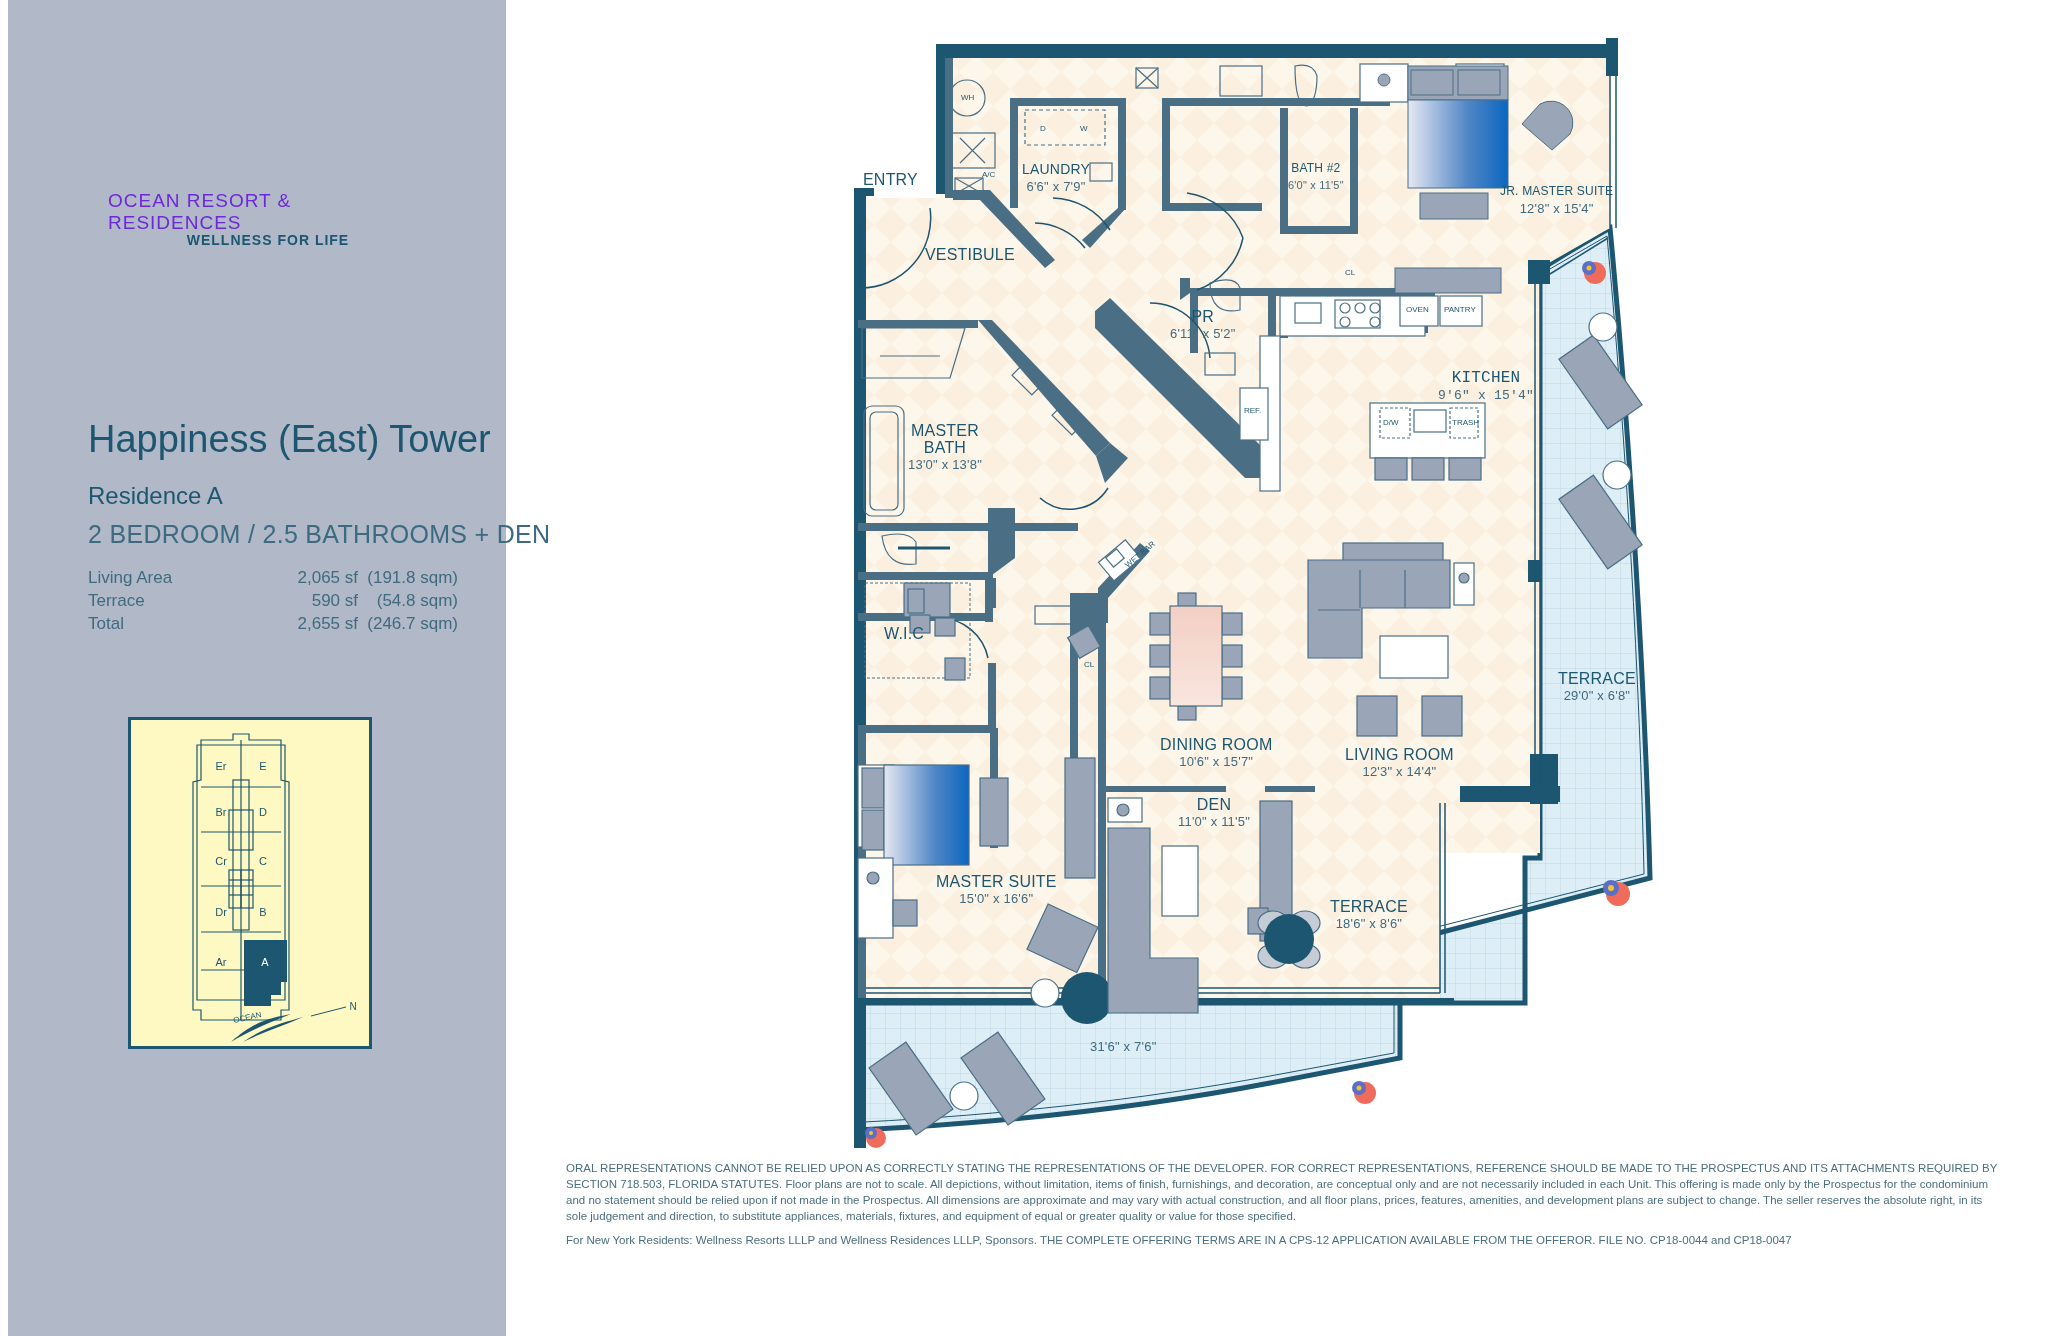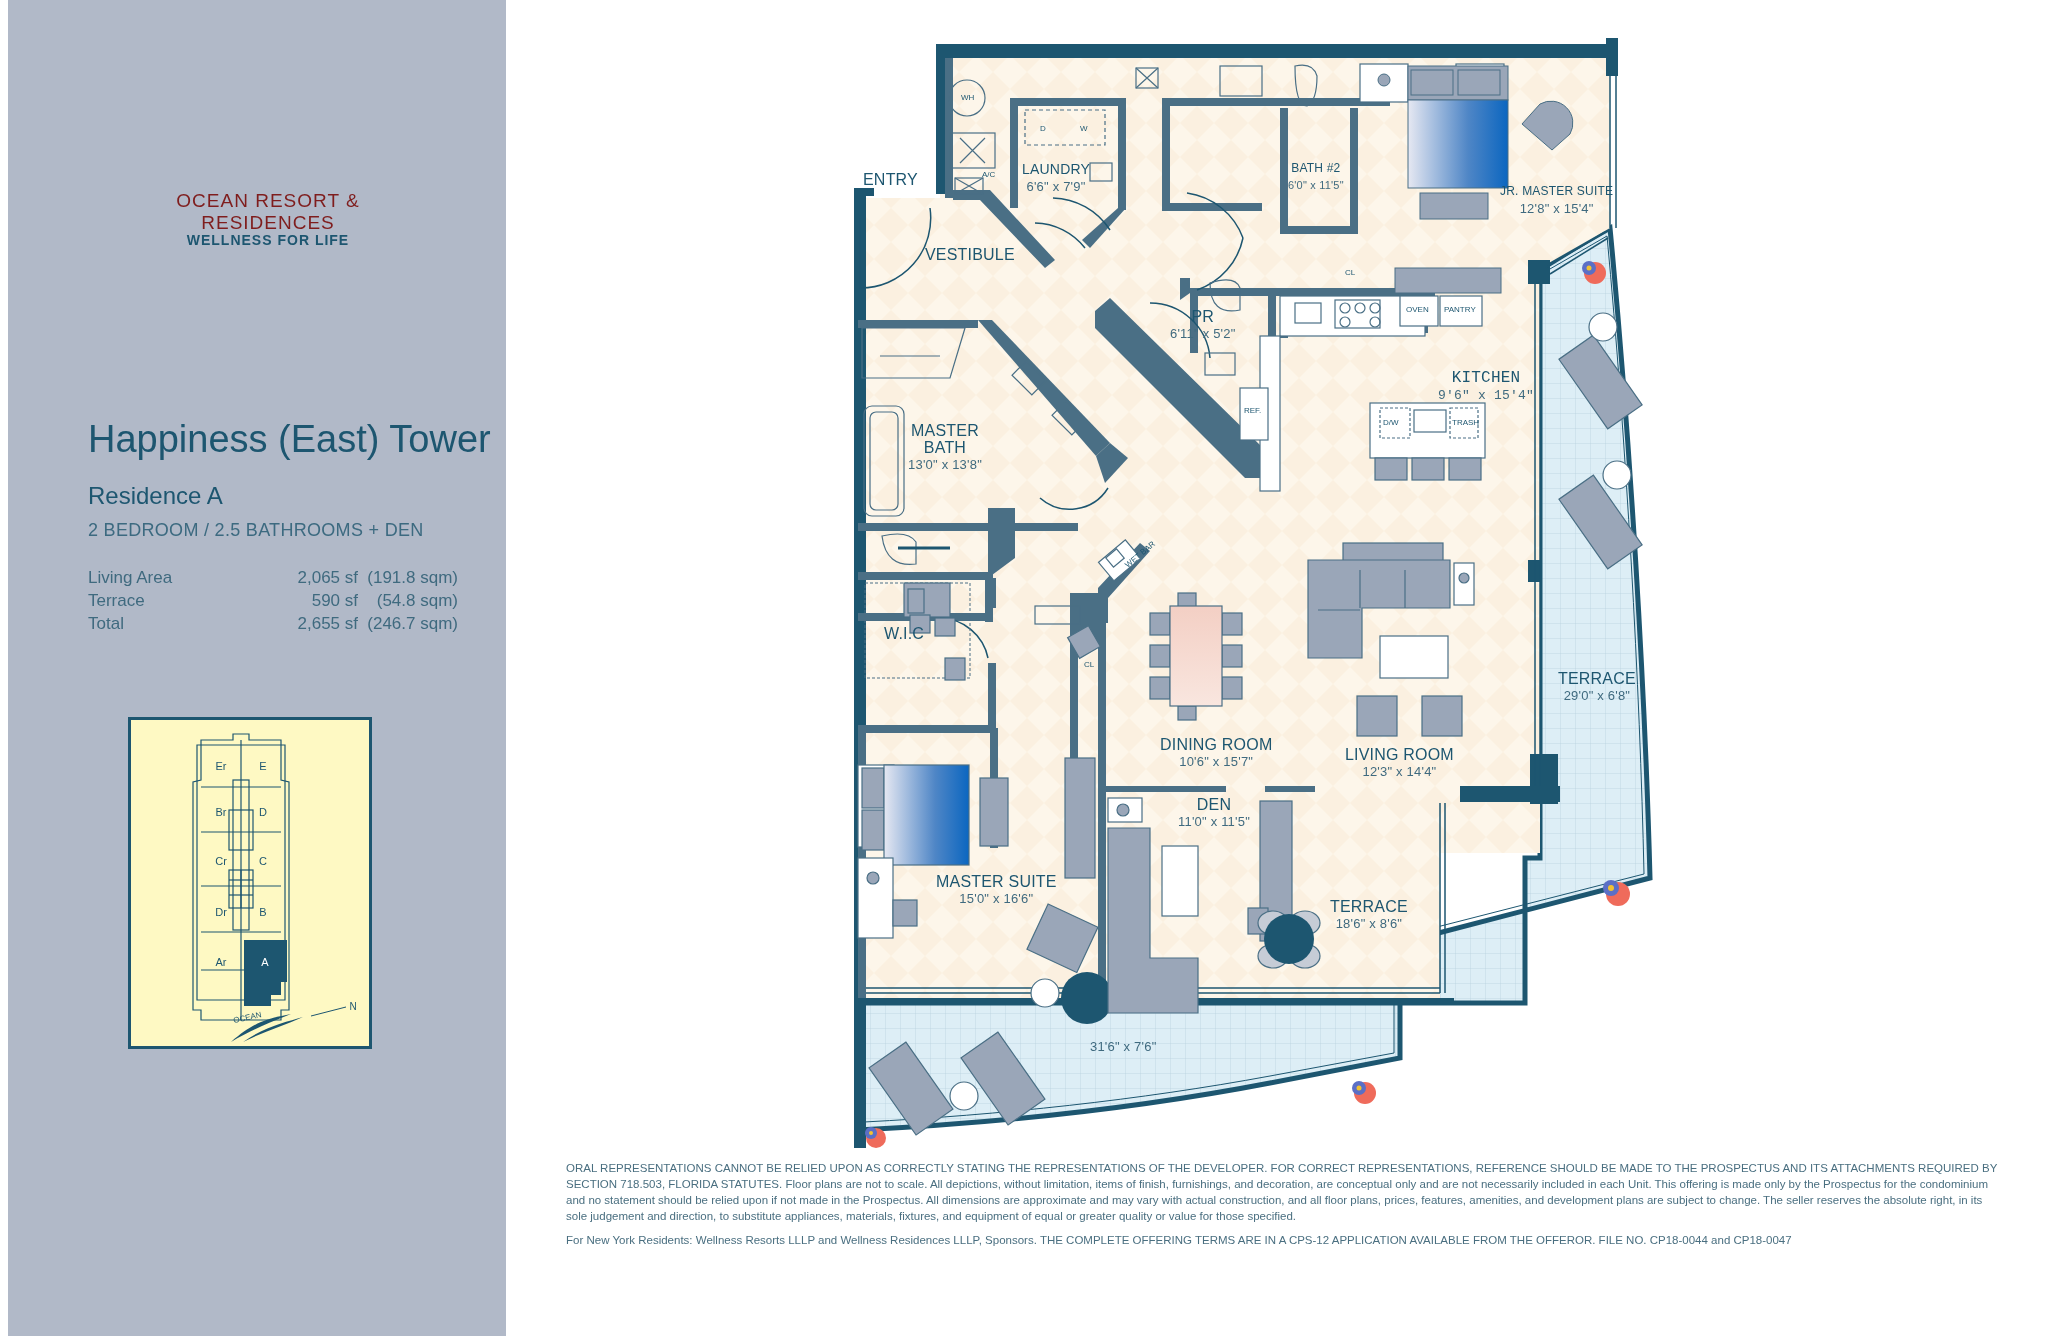--- a/index.html
+++ b/index.html
@@ -10,36 +10,36 @@
   .sidebar {
     position:absolute; left:8px; top:0; width:498px; height:1336px;
     background:#b1b9c8;
   }
   .logo-word {
     position:absolute; left:100px; top:82px; width:330px; text-align:center;
     font-family:"Liberation Serif", serif; font-size:110px; line-height:110px;
     color:#1d5670; letter-spacing:-2px;
   }
   .logo-sub {
-    position:absolute; left:100px; top:190px; width:320px; text-align:center;
-    font-size:19px; letter-spacing:1px; color:#7f1d1d;
+    position:absolute; left:100px; top:190px; width:320px; text-align:left;
+    font-size:19px; letter-spacing:1px; color:#6d28d9;
   }
   .logo-tag {
     position:absolute; left:100px; top:232px; width:320px; text-align:center;
     font-size:14px; font-weight:bold; letter-spacing:1px; color:#1d5670;
   }
   .tower-title {
     position:absolute; left:80px; top:418px; font-size:38px; color:#1d5670;
     white-space:nowrap;
   }
   .res-title {
     position:absolute; left:80px; top:482px; font-size:24px; color:#1d5670;
   }
   .res-type {
-    position:absolute; left:80px; top:520px; font-size:18px; color:#3c6a80;
+    position:absolute; left:80px; top:520px; font-size:25px; color:#3c6a80;
     letter-spacing:0.3px; white-space:nowrap;
   }
   .area-table {
     position:absolute; left:80px; top:566px; width:370px; font-size:17px; color:#3f6a7f;
   }
   .area-row { display:flex; height:23px; line-height:23px; }
   .area-label { width:150px; }
   .area-sf { width:120px; text-align:right; }
   .area-sqm { width:100px; text-align:right; }
   .keyplan {

